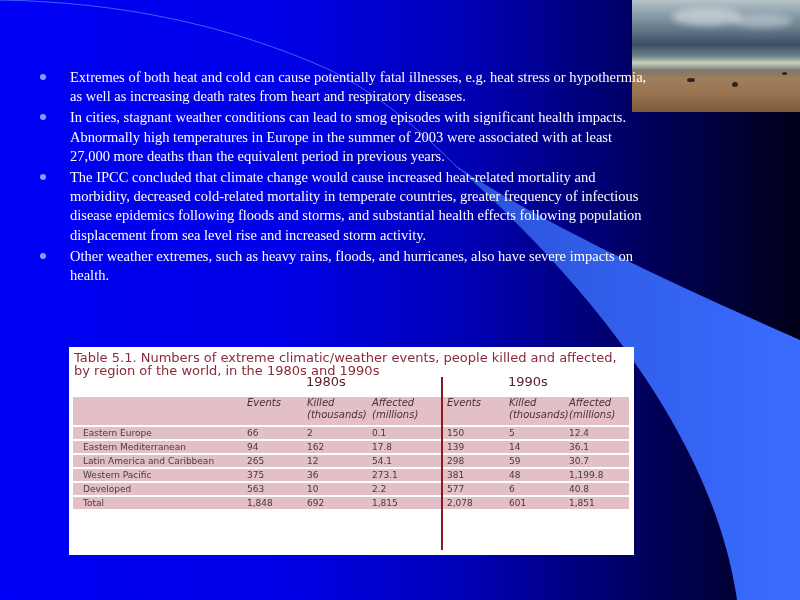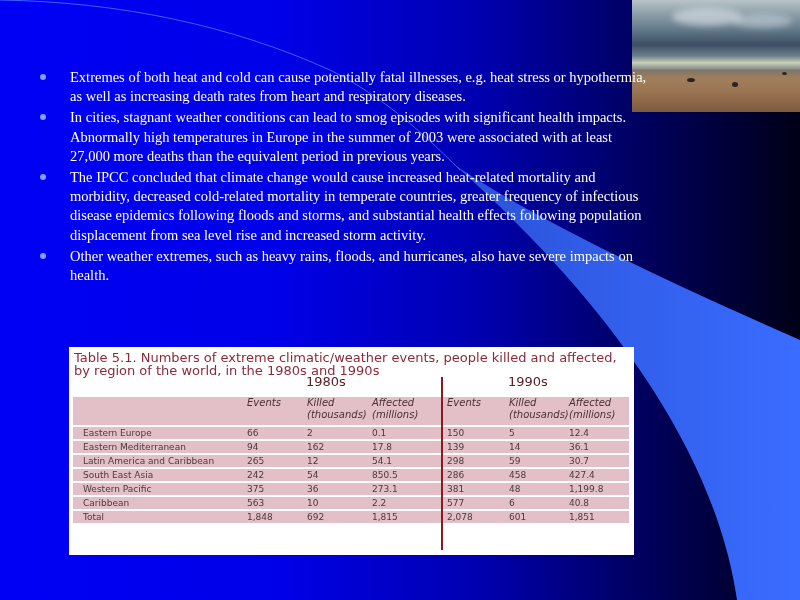--- a/index.html
+++ b/index.html
@@ -140,39 +140,30 @@
         <tr>
           <td class="region">Latin America and Caribbean</td>
           <td>265</td>
           <td>12</td>
           <td>54.1</td>
           <td class="c-ev90">298</td>
           <td>59</td>
           <td>30.7</td>
         </tr>
         <tr>
-          <td class="region">South East Asia</td>
-          <td>242</td>
-          <td>54</td>
-          <td>850.5</td>
-          <td class="c-ev90">286</td>
-          <td>458</td>
-          <td>427.4</td>
-        </tr>
-        <tr>
           <td class="region">Western Pacific</td>
           <td>375</td>
           <td>36</td>
           <td>273.1</td>
           <td class="c-ev90">381</td>
           <td>48</td>
           <td>1,199.8</td>
         </tr>
         <tr>
-          <td class="region">Caribbean</td>
+          <td class="region">Developed</td>
           <td>563</td>
           <td>10</td>
           <td>2.2</td>
           <td class="c-ev90">577</td>
           <td>6</td>
           <td>40.8</td>
         </tr>
         <tr>
           <td class="region">Total</td>
           <td>1,848</td>

